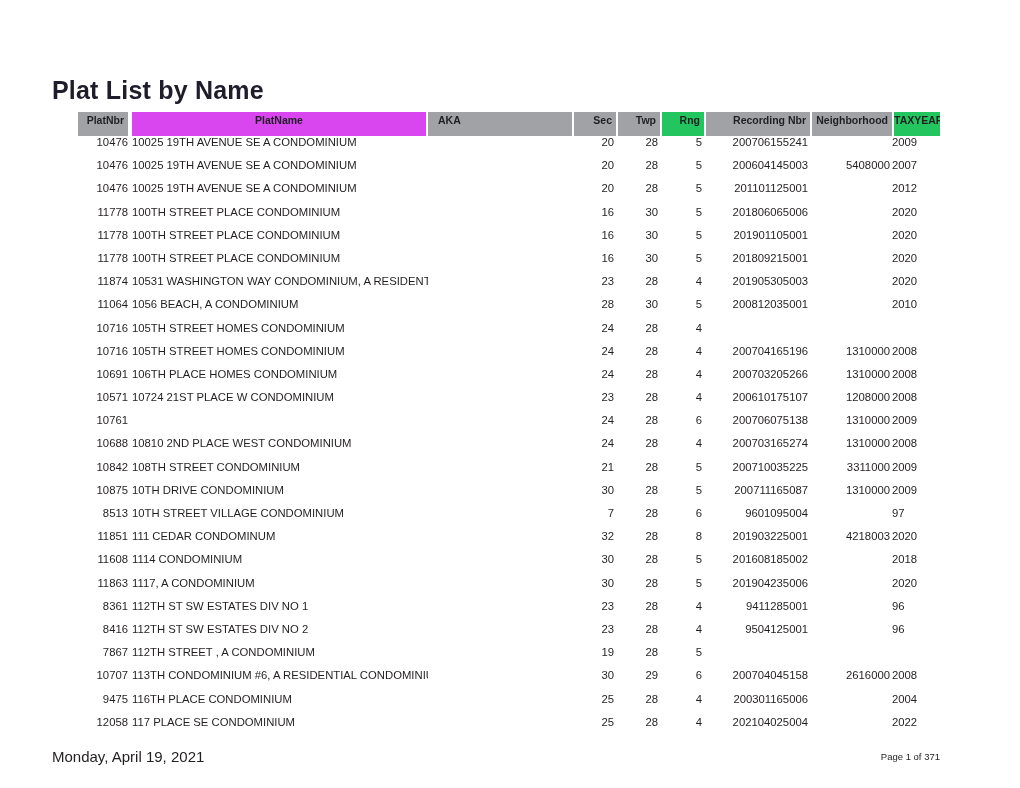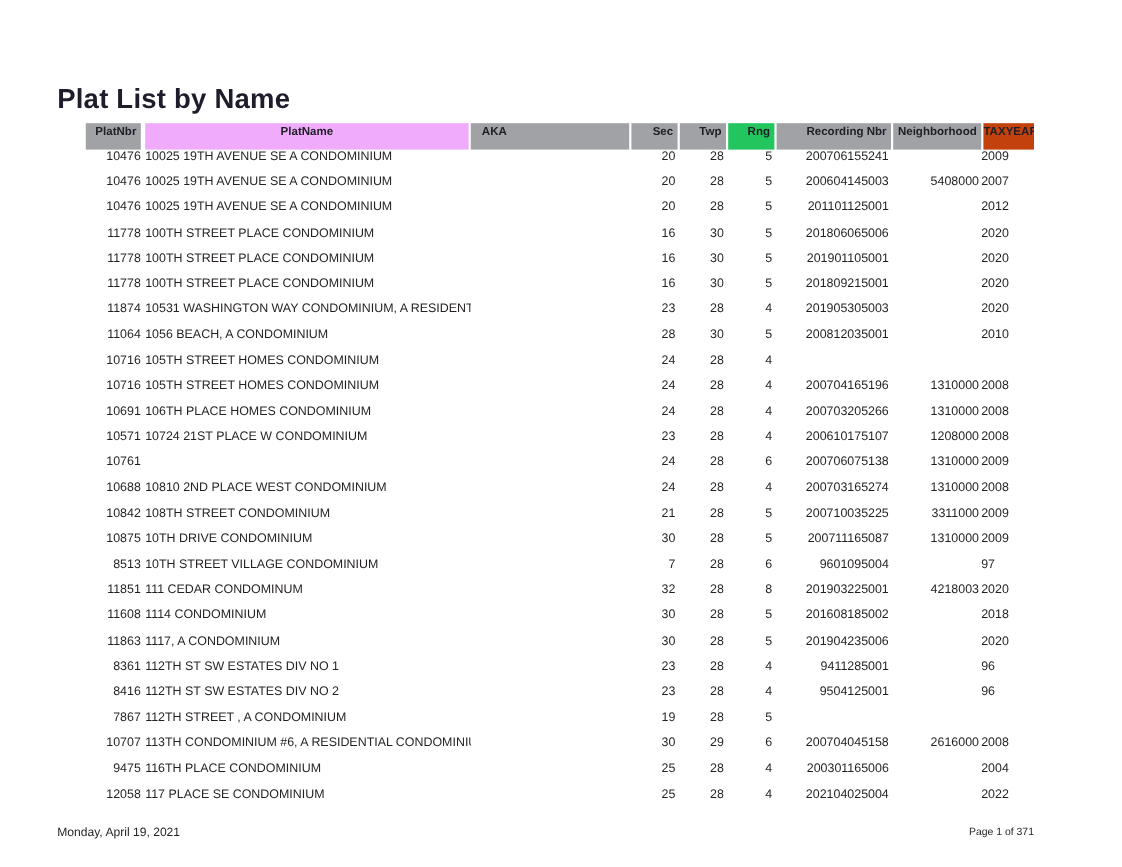--- a/index.html
+++ b/index.html
@@ -118,21 +118,21 @@
     position: absolute;
     left: 52px;
     top: 750px;
     width: 888px;
     height: 14px;
   }
   .footer-date {
     position: absolute;
     left: 0;
     top: 0;
-    font-size: 11px;
+    font-size: 15px;
     line-height: 14px;
     color: #231f20;
     white-space: nowrap;
     text-align: center;
   }
   .footer-page {
     position: absolute;
     right: 0;
     top: 0;
     font-size: 9.5px;
@@ -146,28 +146,28 @@
 <body>
 
 <div class="page">
 
   <div class="report-title">Plat List by Name</div>
 
   <div class="table">
 
     <div class="header-row">
       <div class="hcell h-platnbr ralign" style="background: rgb(160, 162, 165);">PlatNbr</div>
-      <div class="hcell h-platname calign" style="background: #f0abfc;">PlatName</div>
+      <div class="hcell h-platname calign" style="background: #d946ef;">PlatName</div>
       <div class="hcell h-aka lalign" style="background: rgb(160, 162, 165);">AKA</div>
       <div class="hcell h-sec ralign" style="background: rgb(160, 162, 165);">Sec</div>
       <div class="hcell h-twp ralign" style="background: rgb(160, 162, 165);">Twp</div>
       <div class="hcell h-rng ralign" style="background: #22c55e;">Rng</div>
       <div class="hcell h-recordingnbr ralign" style="background: rgb(160, 162, 165);">Recording Nbr</div>
       <div class="hcell h-neighborhood ralign" style="background: rgb(160, 162, 165);">Neighborhood</div>
-      <div class="hcell h-taxyear ralign" style="background: #c2410c;">TAXYEAR</div>
+      <div class="hcell h-taxyear ralign" style="background: #22c55e;">TAXYEAR</div>
     </div>
 
     <div class="rows" id="table-rows">
         <div class="row">
           <div class="cell c-platnbr">10476</div>
           <div class="cell c-platname">10025 19TH AVENUE SE A CONDOMINIUM</div>
           <div class="cell c-aka"></div>
           <div class="cell c-sec">20</div>
           <div class="cell c-twp">28</div>
           <div class="cell c-rng">5</div>

